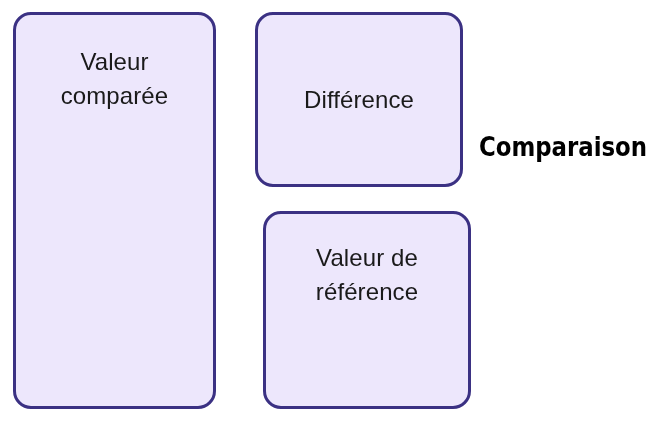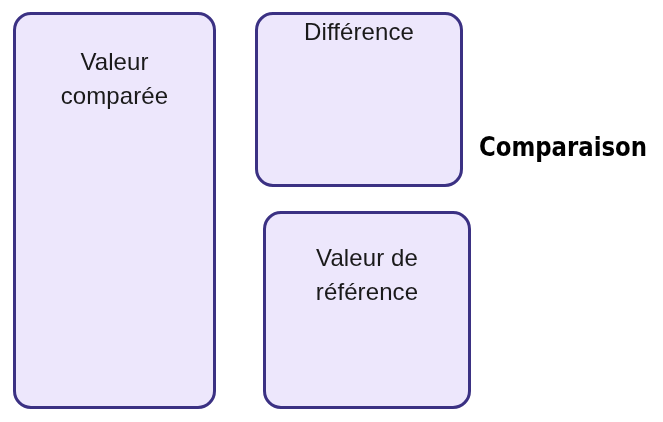--- a/index.html
+++ b/index.html
@@ -50,20 +50,21 @@
     align-items: flex-start;
     padding-top: 30px;
   }
 
   
   #node-difference {
     left: 255px;
     top: 12px;
     width: 208px;
     height: 175px;
+    align-items: center;
     padding-bottom: 0;
   }
 
   
   #node-valeur-reference {
     left: 263px;
     top: 211px;
     width: 208px;
     height: 198px;
     align-items: flex-start;

